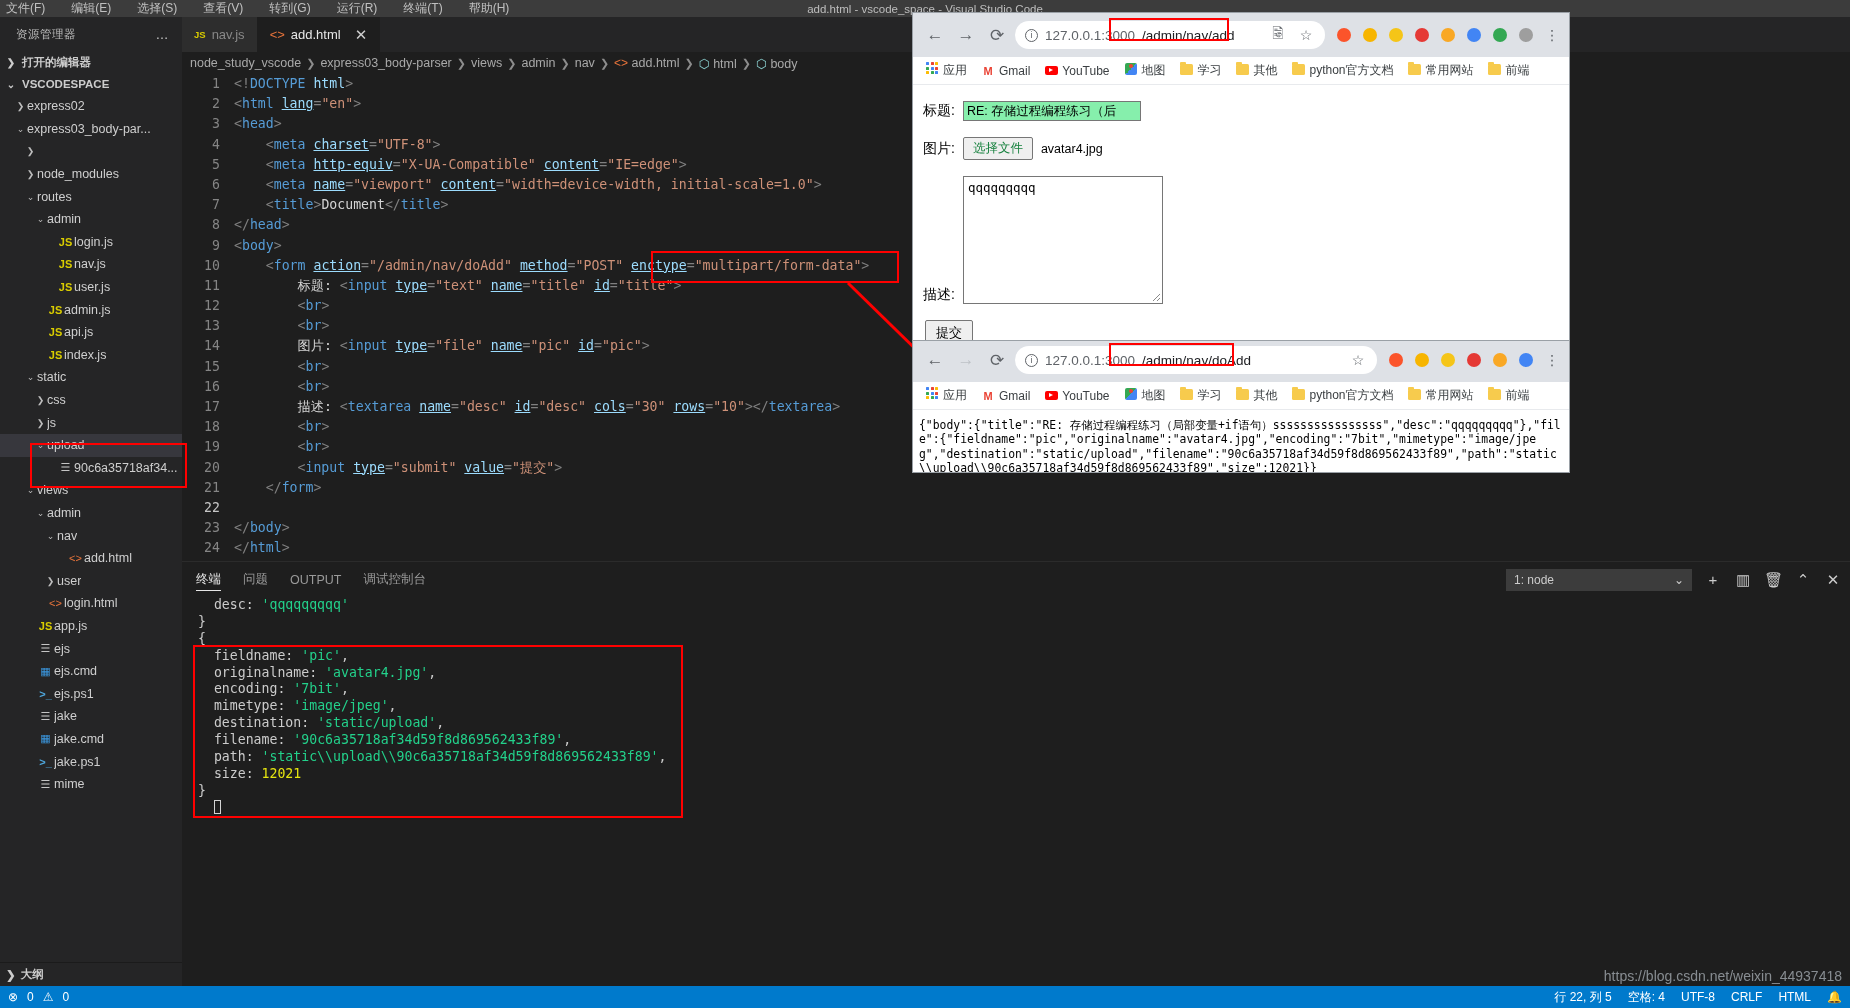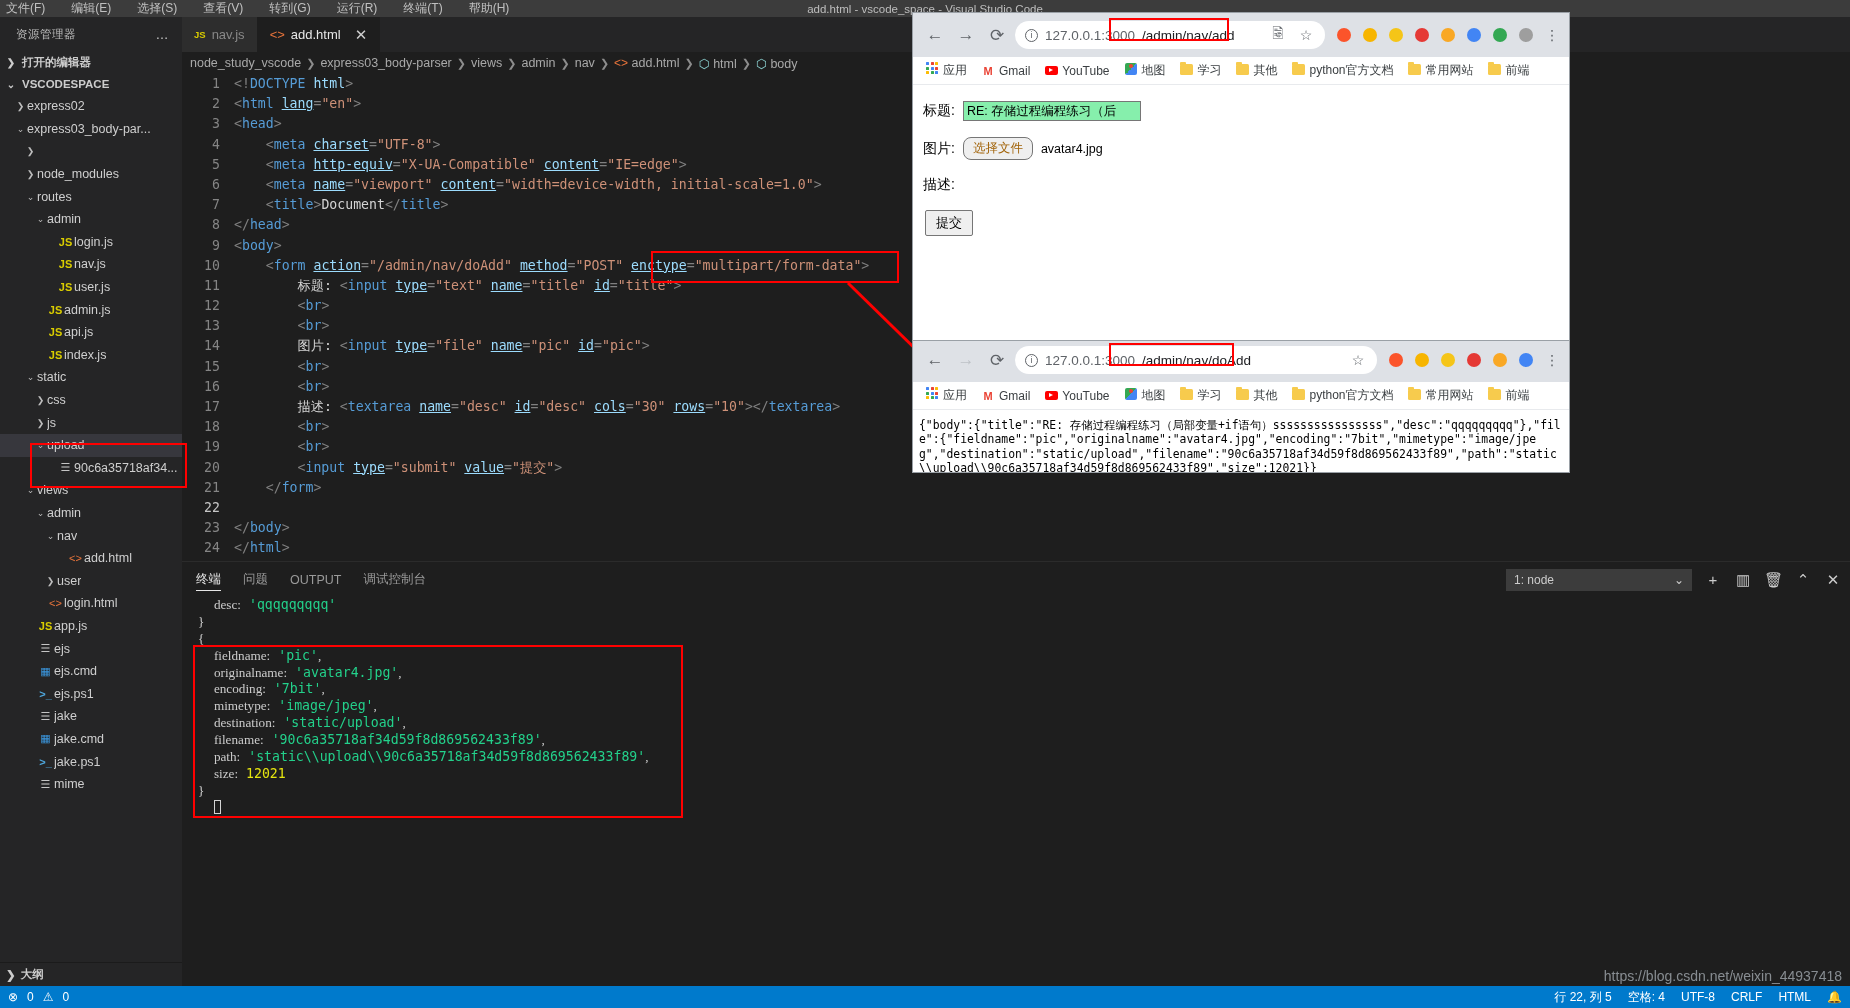--- a/index.html
+++ b/index.html
@@ -105,21 +105,21 @@
   .term-select {
     width:186px; height:22px; background:#3c3c3c; border:1px solid #3c3c3c; color:#cccccc;
     font-size:12px; display:flex; align-items:center; justify-content:space-between; padding:0 7px;
   }
   .pico { color:#cccccc; font-size:15px; width:18px; text-align:center; }
   .term-body {
     position:absolute; left:0; right:0; top:35px; bottom:0; overflow:hidden;
     font-family:"DejaVu Sans Mono", monospace; font-size:13.2px; line-height:16.9px; padding-left:16px; color:#cccccc;
   }
   .term-body .tl { white-space:pre; height:16.9px; }
-  .s-key { color:#cccccc;font-family:Liberation Serif, serif; }
+  .s-key { color:#cccccc; }
   .s-str { color:#23d18b; }
   .s-num { color:#e5e510; }
   .cursorblk { display:inline-block; width:7px; height:14px; border:1px solid #d4d4d4; vertical-align:-2px; }
 
   
   .statusbar {
     position:absolute; left:0; right:0; bottom:0; height:22px; background:#007acc;
     color:#ffffff; font-size:12px; display:flex; align-items:center; padding:0 8px;
   }
   .sb-left { display:flex; align-items:center; gap:9px; }
@@ -164,21 +164,21 @@
   .frm { padding:16px 0 0 10px; font-size:13.5px; color:#000; }
   .frow { display:flex; align-items:center; margin-bottom:16px; }
   .flabel { font-size:14px; color:#000; }
   .tin {
     border:1px solid #767676; height:20px; width:178px; font-size:12.5px;
     padding:1px 3px; color:#000; background:#86efac; display:flex; align-items:center;
     white-space:nowrap; overflow:hidden; position:relative;
   }
   .fbtn {
     border:1px solid #767676; background:#efefef; font-size:12.5px;
-    padding:2px 9px; color:#a16207; border-radius:8px;
+    padding:2px 9px; color:#15803d; border-radius:2px;
   }
   .fname { font-size:12.5px; margin-left:8px; color:#000; }
   .ta {
     border:1px solid #767676; width:200px; height:128px; background:#fff;
     font-size:12.5px; color:#000; padding:3px 4px; position:relative;
     font-family:"DejaVu Sans Mono", monospace;
   }
   .ta .grip { position:absolute; right:1px; bottom:1px; width:10px; height:10px; }
   .submit-btn { border:1px solid #767676; background:#efefef; font-size:13px; padding:3px 10px; border-radius:2px; }
 
@@ -719,20 +719,27 @@
         </div>
         <div class="frow">
           <span class="flabel">图片:</span>
           <span style="width:8px"></span>
           <span class="fbtn">选择文件</span>
           <span class="fname">avatar4.jpg</span>
         </div>
         <div class="frow" style="align-items:flex-end">
           <span class="flabel">描述:</span>
           <span style="width:8px"></span>
+          <span class="ta">
+            <span>qqqqqqqqq</span>
+            <svg class="grip" viewBox="0 0 10 10">
+              <line x1="9" y1="2" x2="2" y2="9" stroke="#8a8a8a" stroke-width="1"></line>
+              <line x1="9" y1="6" x2="6" y2="9" stroke="#8a8a8a" stroke-width="1"></line>
+            </svg>
+          </span>
         </div>
         <div class="frow" style="margin-left:2px">
           <span class="submit-btn">提交</span>
         </div>
       </div>
     </div>
 
     <div class="redbox" style="left:196px; top:5px; width:120px; height:23px;"></div>
   </div>
 

